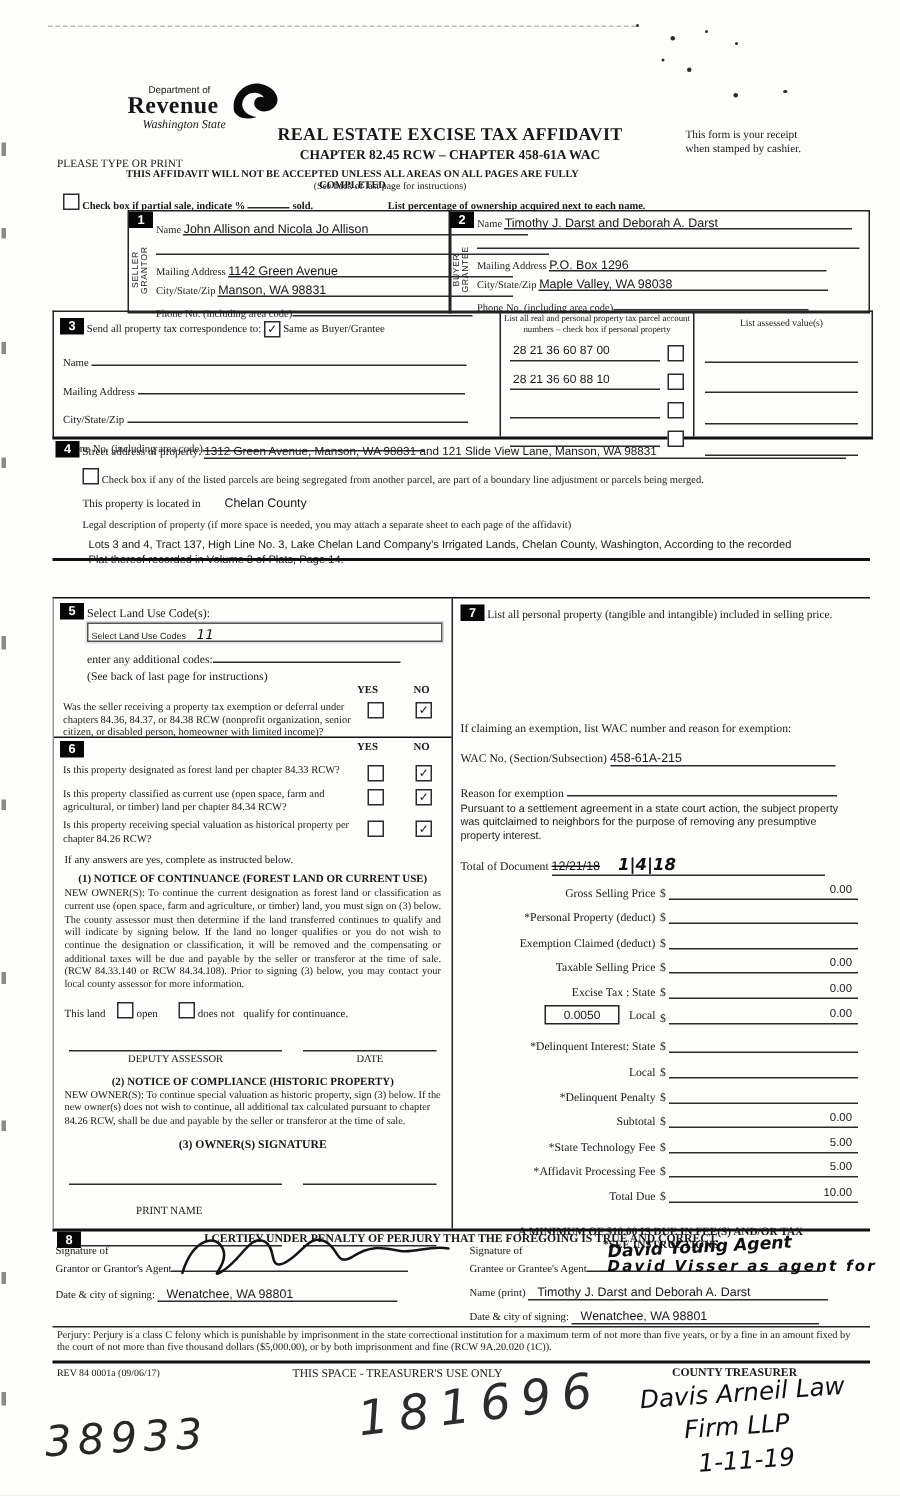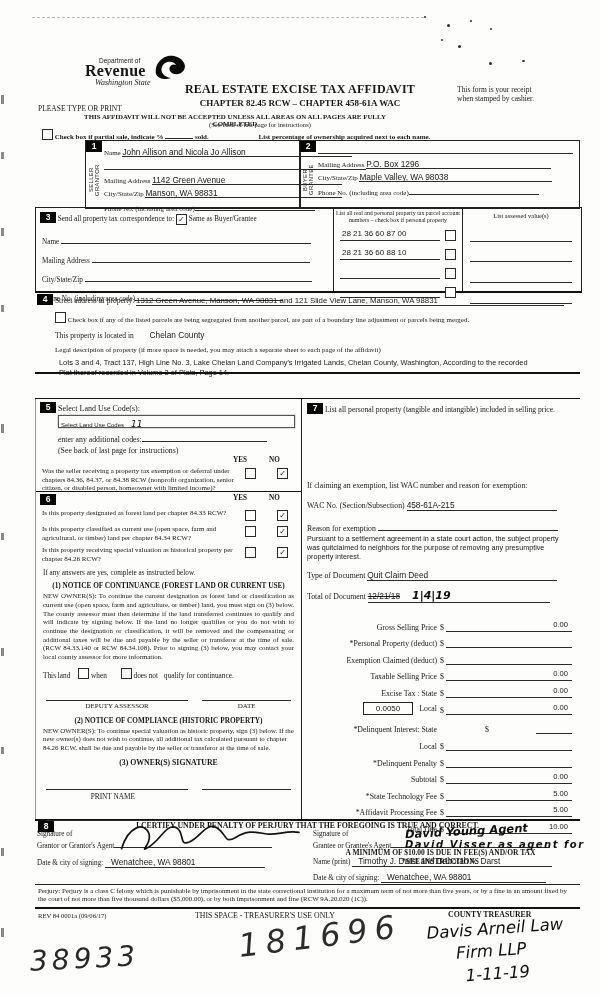--- a/index.html
+++ b/index.html
@@ -32,21 +32,21 @@
   .prow .cb{margin-left:5px;}
   .aline{border-bottom:1px solid #2b2b2b;height:12px;margin:0 8px 6px 8px;}
   
   .sec4{position:absolute;left:35px;top:290px;width:545px;height:82px;border-bottom:2.5px solid #111;}
   
   .midwrap{position:absolute;left:35px;top:398px;width:545px;height:420px;border-top:1.5px solid #111;border-bottom:2.5px solid #111;}
   .lcol{position:absolute;left:0;top:0;width:265px;height:420px;border-right:1px solid #222;border-left:1px solid #999;}
   .rcol{position:absolute;left:266px;top:0;width:279px;height:420px;}
   .sec5box{position:absolute;left:0;top:0;width:100%;height:92px;border-bottom:1.5px solid #111;}
   .ynhead{display:flex;justify-content:flex-end;gap:12px;padding-right:8px;font-size:7.2px;font-weight:bold;}
-  .ynhead span{width:24px;}
+  .ynhead span{width:24px;text-align:center;}
   .qrow{display:flex;margin:3px 0 0 6px;}
   .qtext{flex:0 0 194px;font-size:7px;line-height:1.22;}
   .qcbs{margin-left:auto;display:flex;gap:21px;padding-right:13px;align-items:flex-start;padding-top:1px;}
   .para{font-size:6.9px;line-height:1.26;text-align:justify;margin:2px 7px 0 7px;}
   .ntitle{font-size:7.3px;font-weight:bold;text-align:center;margin-top:4px;}
   .dline2{display:flex;gap:14px;margin:4px 10px 0 10px;}
   .dline2 .seg1{flex:1.6;border-bottom:1px solid #2b2b2b;height:10px;}
   .dline2 .seg2{flex:1;border-bottom:1px solid #2b2b2b;height:10px;}
   .dlabels{display:flex;gap:14px;margin:1px 10px 0 10px;font-size:7px;}
   .dlabels span:first-child{flex:1.6;text-align:center;}
@@ -146,20 +146,21 @@
     <div class="frow" style="margin-top:3px;"><span>City/State/Zip</span> <span class="fill" style="width:197px;"><span class="val">Manson, WA 98831</span></span></div>
     <div class="frow" style="margin-top:3px;"><span>Phone No. (including area code)</span><span class="fill" style="width:120px;height:9px;"></span></div>
   </div>
 
   <div class="pbox" style="left:299px;top:140px;width:279px;height:67px;">
     <span class="badge abs" style="left:0;top:0;">2</span>
     <div class="vwrap">
       <span class="vtxt">BUYER</span>
       <span class="vtxt">GRANTEE</span>
     </div>
+    <div class="frow" style="margin-top:2px;"><span>Name</span> <span class="fill" style="width:232px;"><span class="val">Timothy J. Darst and Deborah A. Darst</span></span></div>
     <div class="frow"><span class="fill" style="width:255px;height:10px;"></span></div>
     <div class="frow" style="margin-top:3px;"><span>Mailing Address</span> <span class="fill" style="width:185px;"><span class="val">P.O. Box 1296</span></span></div>
     <div class="frow" style="margin-top:3px;"><span>City/State/Zip</span> <span class="fill" style="width:193px;"><span class="val">Maple Valley, WA 98038</span></span></div>
     <div class="frow" style="margin-top:3px;"><span>Phone No. (including area code)</span><span class="fill" style="width:130px;height:9px;"></span></div>
   </div>
 
   <div class="sec3">
     <div class="s3col" style="left:0;width:297px;">
       <div style="margin:4px 4px 0 4px;font-size:7.2px;">
         <span class="badge" style="vertical-align:1px;">3</span>
@@ -280,21 +281,21 @@
             </span>
         </div>
         <div style="margin:6px 0 0 7px;font-size:7.2px;">If any answers are yes, complete as instructed below.</div>
 
         <div class="ntitle">(1) NOTICE OF CONTINUANCE (FOREST LAND OR CURRENT USE)</div>
         <div class="para">NEW OWNER(S): To continue the current designation as forest land or classification as current use (open space, farm and agriculture, or timber) land, you must sign on (3) below. The county assessor must then determine if the land transferred continues to qualify and will indicate by signing below. If the land no longer qualifies or you do not wish to continue the designation or classification, it will be removed and the compensating or additional taxes will be due and payable by the seller or transferor at the time of sale. (RCW 84.33.140 or RCW 84.34.108). Prior to signing (3) below, you may contact your local county assessor for more information.</div>
 
         <div style="margin:6px 0 0 7px;font-size:7.3px;">
           <span>This land</span>
           <span class="cb" style="margin-left:6px;"></span>
-          <span>when</span>
+          <span>open</span>
           <span class="cb" style="margin-left:12px;"></span>
           <span>does not</span>
           <span style="margin-left:4px;">qualify for continuance.</span>
         </div>
 
         <div class="dline2" style="margin-top:10px;">
           <span class="seg1"></span>
           <span class="seg2"></span>
         </div>
         <div class="dlabels">
@@ -303,21 +304,21 @@
         </div>
 
         <div class="ntitle" style="margin-top:6px;">(2) NOTICE OF COMPLIANCE (HISTORIC PROPERTY)</div>
         <div class="para" style="text-align:left;">NEW OWNER(S): To continue special valuation as historic property, sign (3) below. If the new owner(s) does not wish to continue, all additional tax calculated pursuant to chapter 84.26 RCW, shall be due and payable by the seller or transferor at the time of sale.</div>
 
         <div class="ntitle" style="margin-top:5px;font-size:7.8px;">(3) OWNER(S) SIGNATURE</div>
         <div class="dline2" style="margin-top:12px;">
           <span class="seg1"></span>
           <span class="seg2"></span>
         </div>
-        <div class="c" style="font-size:7.3px;width:58%;margin-top:2px;">PRINT NAME</div>
+        <div class="c" style="font-size:7.3px;width:58%;margin-top:12px;">PRINT NAME</div>
         <div class="dline2" style="margin-top:9px;">
           <span class="seg1"></span>
           <span class="seg2"></span>
         </div>
       </div>
     </div>
 
     <div class="rcol">
       <div style="margin:4px 6px 0 6px;font-size:7.6px;line-height:1.3;">
         <span class="badge" style="vertical-align:1px;">7</span>
@@ -330,34 +331,30 @@
         <span>WAC No. (Section/Subsection)</span>
         <span class="fill" style="width:150px;"><span class="val">458-61A-215</span></span>
       </div>
 
       <div style="margin:10px 8px 0 6px;font-size:7.8px;white-space:nowrap;">
         <span>Reason for exemption</span>
         <span class="fill" style="width:180px;height:9px;"></span>
       </div>
       <div class="sans" style="margin:1px 10px 0 6px;font-size:7.2px;line-height:1.28;">Pursuant to a settlement agreement in a state court action, the subject property was quitclaimed to neighbors for the purpose of removing any presumptive property interest.</div>
 
-      <div style="margin:8px 8px 0 6px;font-size:7.8px;white-space:nowrap;">
-        <span>Type of Document</span>
-        <span class="fill" style="width:190px;"><span class="val">Quit Claim Deed</span></span>
-      </div>
 
       <div style="margin:8px 8px 0 6px;font-size:7.8px;white-space:nowrap;">
         <span>Total of Document</span>
         <span class="fill" style="width:182px;">
           <span class="val" style="text-decoration:line-through;">12/21/18</span>
-          <span class="hw b" style="font-size:11px;margin-left:10px;">1|4|19</span>
+          <span class="hw b" style="font-size:11px;margin-left:10px;">1|4|18</span>
         </span>
       </div>
 
-      <div style="margin-top:17px;">
+      <div style="margin-top:4px;">
         <div class="mrow">
             <span class="mlabel">Gross Selling Price</span>
             <span class="mdollar">$</span>
             <span class="mline"><span class="mval">0.00</span></span>
           </div>
         <div class="mrow">
             <span class="mlabel">*Personal Property (deduct)</span>
             <span class="mdollar">$</span>
             <span class="mline"><span class="mval"></span></span>
           </div>
@@ -377,21 +374,21 @@
             <span class="mline"><span class="mval">0.00</span></span>
           </div>
         <div class="mrow">
             <span class="mlabel withrate">
               <span class="ratebox sans">0.0050</span>
               <span>Local</span>
             </span>
             <span class="mdollar">$</span>
             <span class="mline"><span class="mval">0.00</span></span>
           </div>
-        <div class="mrow" style="margin-top:7px;gap:45px;">
+        <div class="mrow" style="margin-top:7px;">
             <span class="mlabel">*Delinquent Interest: State</span>
             <span class="mdollar">$</span>
             <span class="mline"><span class="mval"></span></span>
           </div>
         <div class="mrow">
             <span class="mlabel">Local</span>
             <span class="mdollar">$</span>
             <span class="mline"><span class="mval"></span></span>
           </div>
         <div class="mrow">

